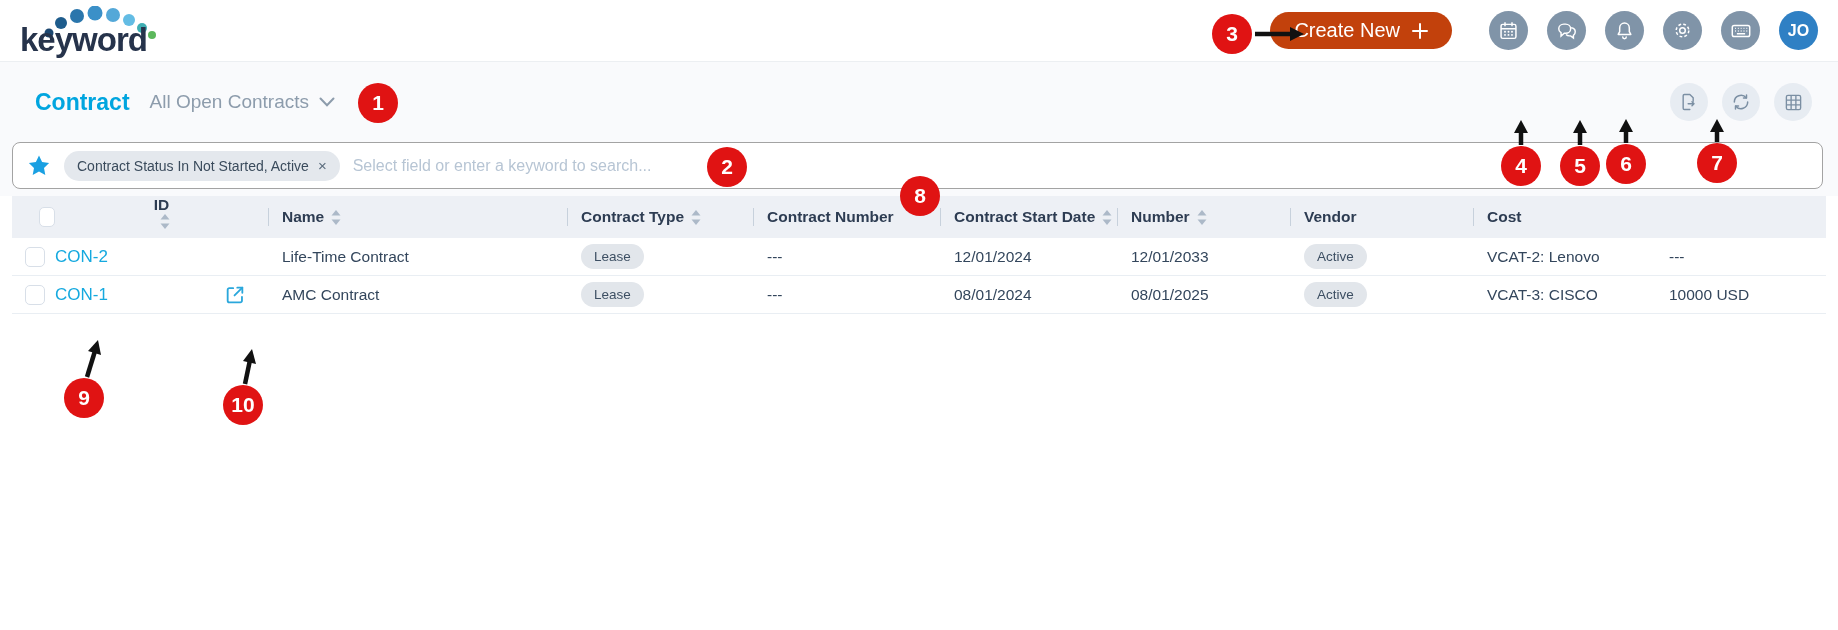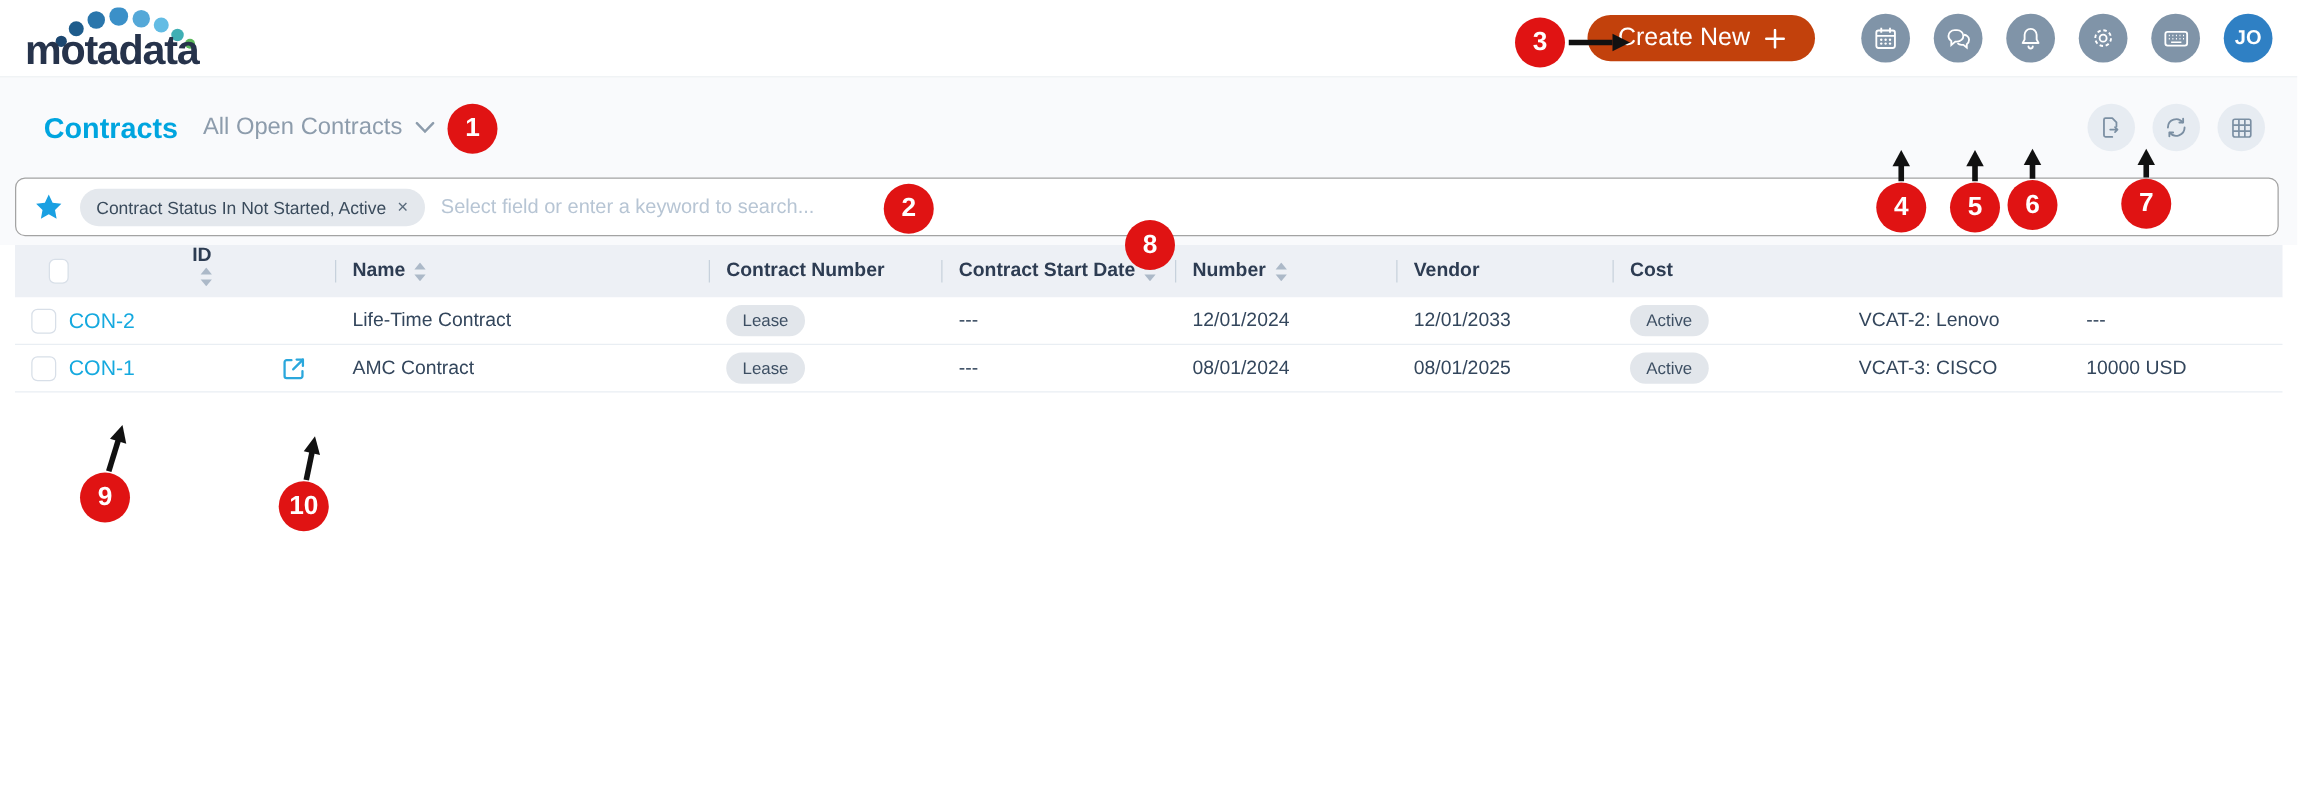--- a/index.html
+++ b/index.html
@@ -85,21 +85,21 @@
       <svg class="logo-dots" width="126" height="34" viewBox="0 0 126 34">
         <circle cx="7" cy="27" r="4.5" fill="#1C4770"></circle>
         <circle cx="19" cy="17" r="6" fill="#1E5C8C"></circle>
         <circle cx="35" cy="10" r="7" fill="#2A76AC"></circle>
         <circle cx="53" cy="7" r="7.5" fill="#3B90C8"></circle>
         <circle cx="71" cy="9" r="7" fill="#54A8D8"></circle>
         <circle cx="87" cy="14" r="6" fill="#63BCE4"></circle>
         <circle cx="100" cy="22" r="5" fill="#3FAFB4"></circle>
         <circle cx="110" cy="29" r="4" fill="#5CB85C"></circle>
       </svg>
-      <span class="logo-text">motadata</span>
+      <span class="logo-text">keyword</span>
     </div>
 
     <div class="topbar-right">
       <button class="create-new">
         <span>Create New</span>
         <svg width="16" height="16" viewBox="0 0 16 16">
           <path d="M8 1v14M1 8h14" stroke="#fff" stroke-width="2" stroke-linecap="round"></path>
         </svg>
       </button>
 
@@ -149,21 +149,21 @@
       </button>
 
       <button class="avatar">
         <span>JO</span>
       </button>
     </div>
   </header>
 
   <div class="subheader">
     <div class="titlebar">
-      <span class="page-title">Contracts</span>
+      <span class="page-title">Contract</span>
       <div class="view-selector">
         <span>All Open Contracts</span>
         <svg width="16" height="10" viewBox="0 0 16 10" fill="none" stroke="#8D9CAC" stroke-width="2" stroke-linecap="round">
           <path d="M1.5 1.5 8 8.2l6.5-6.7"></path>
         </svg>
       </div>
 
       <div class="titlebar-actions">
         <button class="tool-btn">
           <svg width="20" height="20" viewBox="0 0 24 24" fill="none" stroke="#7B8FA3" stroke-width="1.7" stroke-linecap="round" stroke-linejoin="round">
@@ -207,20 +207,27 @@
       </div>
       <div class="th th-id">
         <span>ID</span>
         <svg class="sort-icon" width="10" height="15" viewBox="0 0 10 15" fill="#ACB9C8">
             <path d="M5 0l4.5 5.5h-9z"></path>
             <path d="M5 15L.5 9.5h9z"></path>
           </svg>
       </div>
       <div class="th divided">
         <span>Name</span>
+        <svg class="sort-icon" width="10" height="15" viewBox="0 0 10 15" fill="#ACB9C8">
+            <path d="M5 0l4.5 5.5h-9z"></path>
+            <path d="M5 15L.5 9.5h9z"></path>
+          </svg>
+      </div>
+      <div class="th divided">
+        <span>Contract Type</span>
         <svg class="sort-icon" width="10" height="15" viewBox="0 0 10 15" fill="#ACB9C8">
             <path d="M5 0l4.5 5.5h-9z"></path>
             <path d="M5 15L.5 9.5h9z"></path>
           </svg>
       </div>
       <div class="th divided">
         <span>Contract Number</span>
       </div>
       <div class="th divided">
         <span>Contract Start Date</span>

